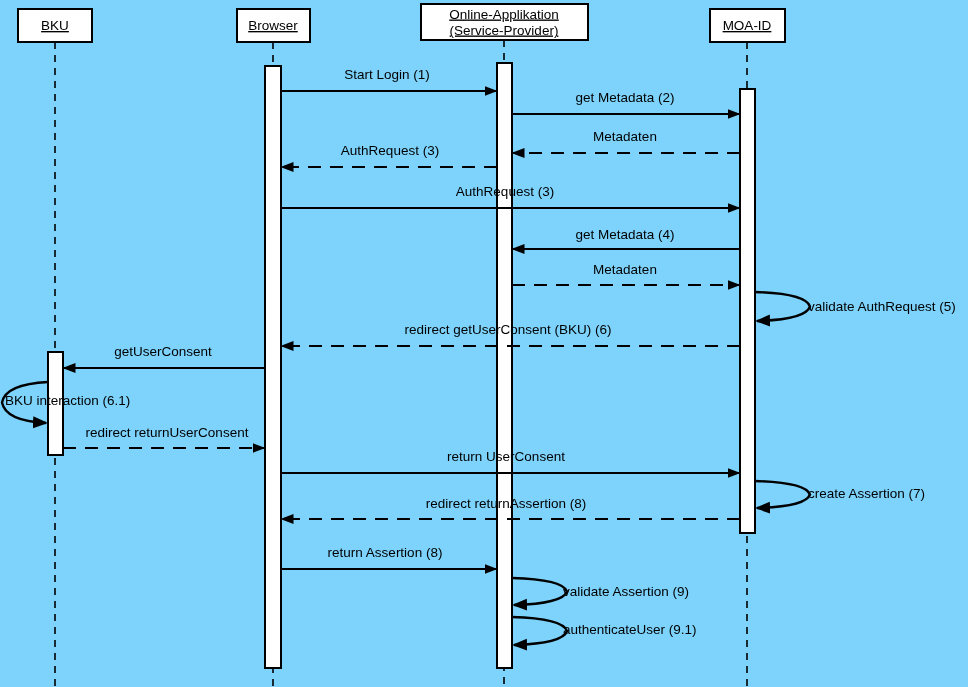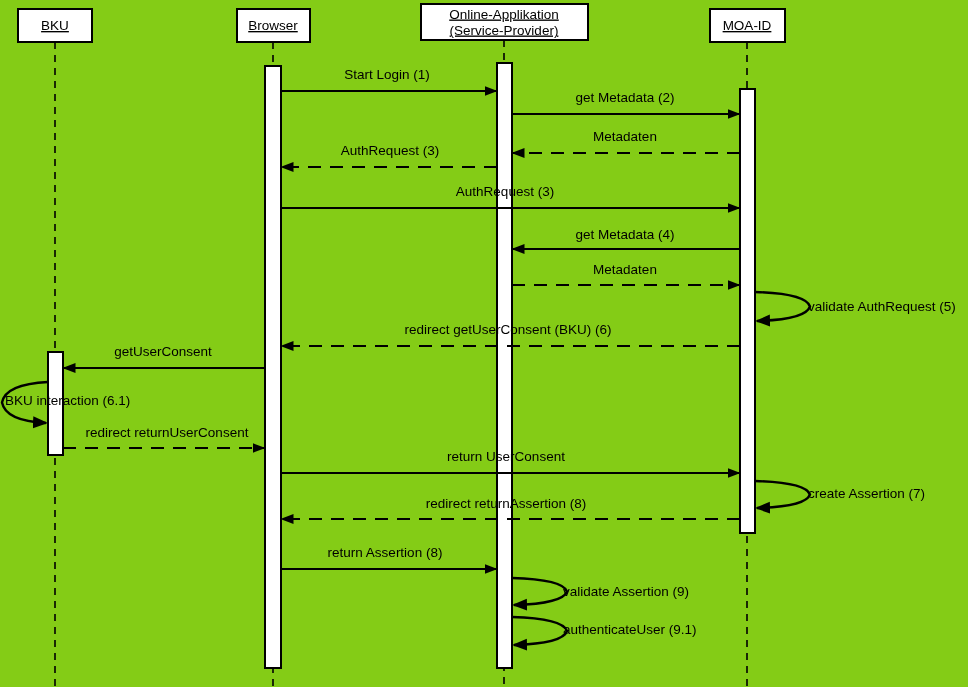--- a/index.html
+++ b/index.html
@@ -4,21 +4,21 @@
 <style>
   html, body {
     margin: 0;
     padding: 0;
     background: #ffffff;
   }
   #diagram-root {
     position: relative;
     width: 968px;
     height: 687px;
-    background: #84cc16;
+    background: #7dd3fc;
     font-family: "Liberation Sans", sans-serif;
     overflow: hidden;
   }
   #seq-svg {
     position: absolute;
     left: 0;
     top: 0;
     width: 968px;
     height: 687px;
   }

